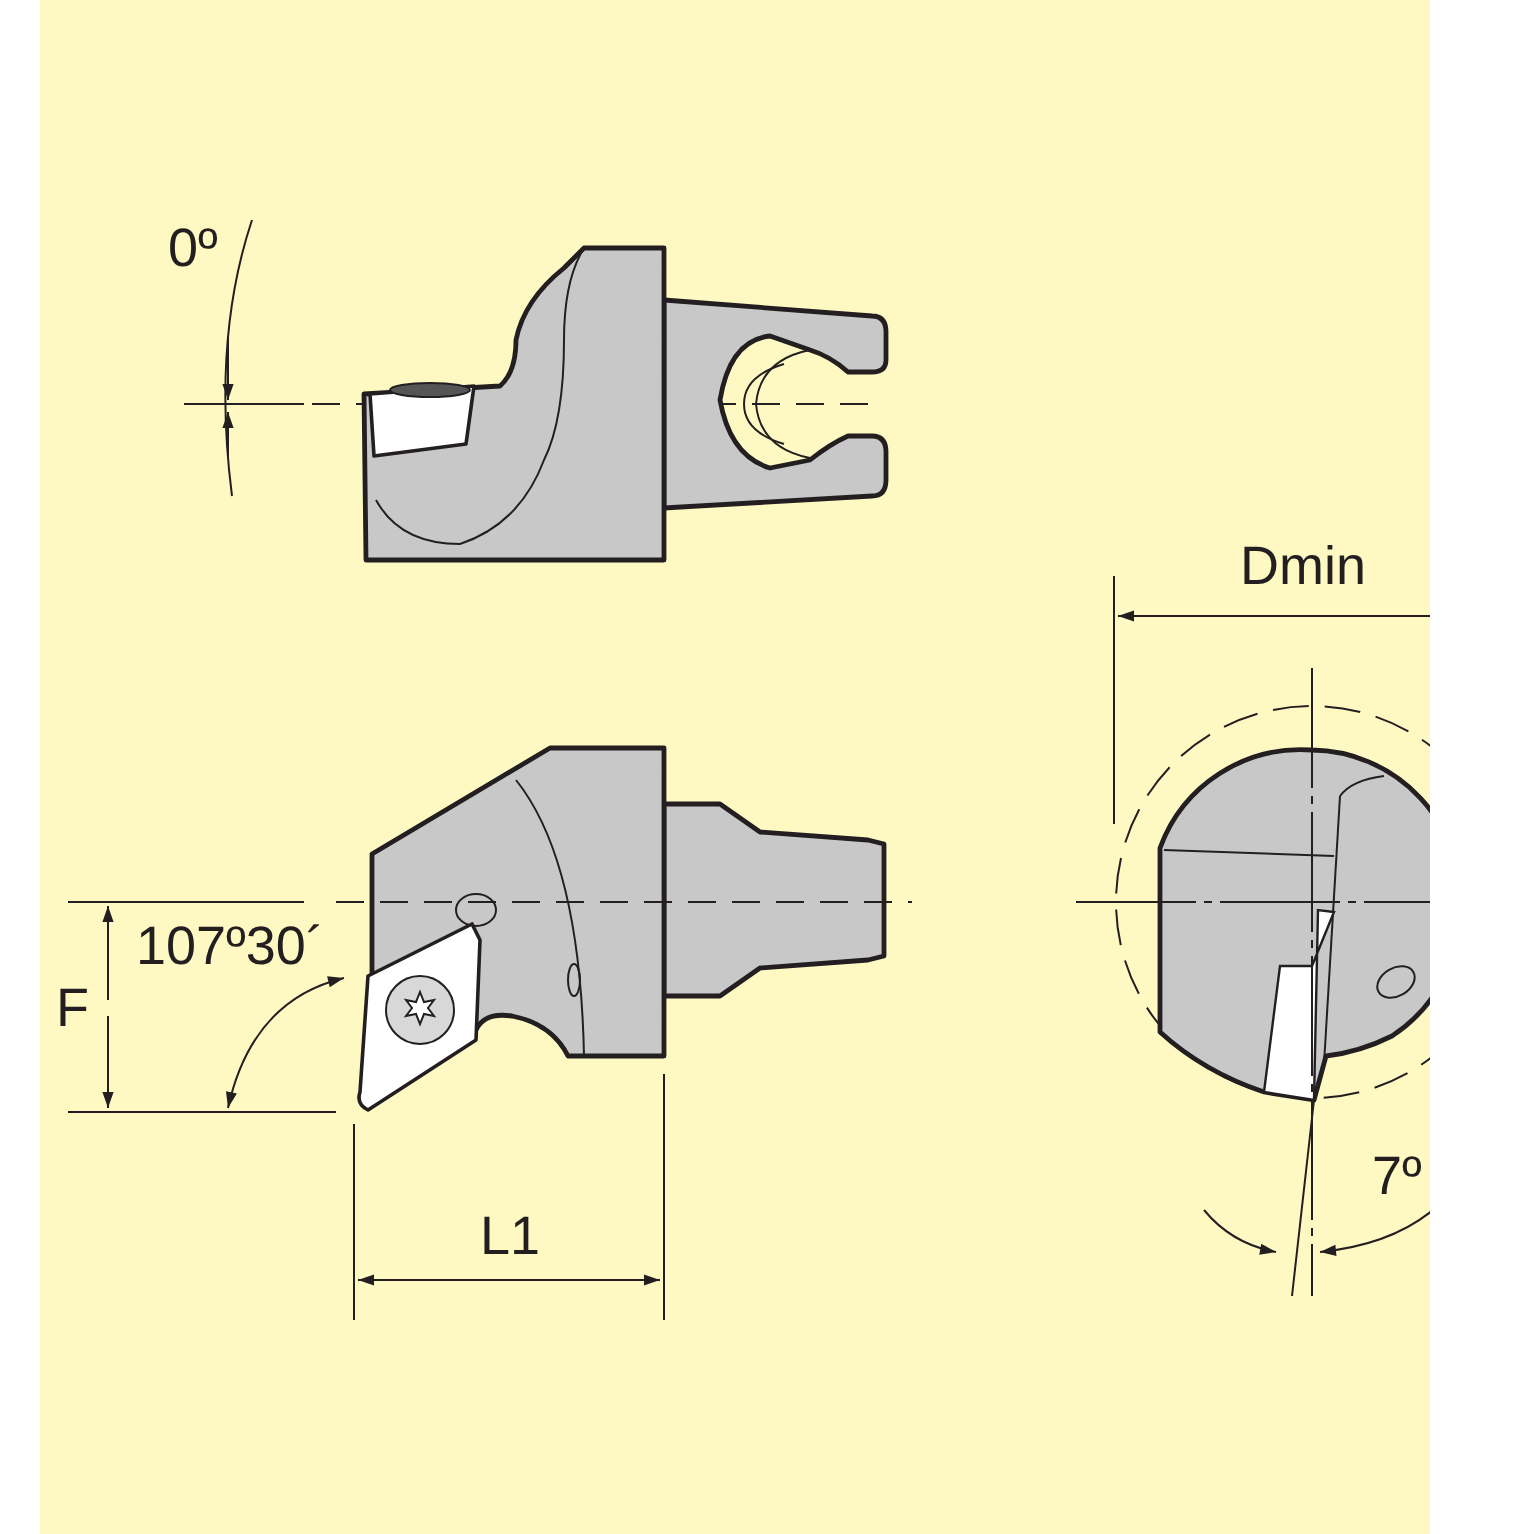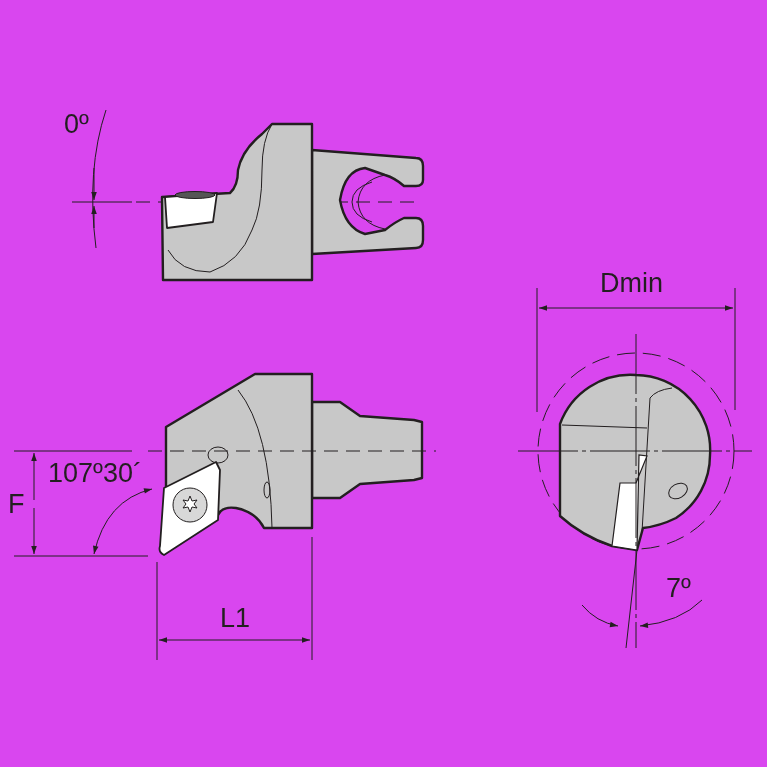--- a/index.html
+++ b/index.html
@@ -1,16 +1,16 @@
 <!DOCTYPE html>
 <html><head>
 <meta charset="utf-8">
 <style>
   html, body { margin: 0; padding: 0; background: #ffffff; }
-  .canvas { position: relative; width: 767px; height: 767px; overflow: hidden; background: #d946ef; }
+  .canvas { position: relative; width: 695px; height: 767px; overflow: hidden; background: #fef9c3; margin-left: 20px; }
   svg { position: absolute; left: 0; top: 0; }
   .lbl { font-family: "Liberation Sans", sans-serif; fill: #231f20; }
   .body { fill: #c8c8c8; stroke: #231f20; stroke-width: 2.4; stroke-linejoin: round; }
   .thin { fill: none; stroke: #231f20; stroke-width: 1; }
   .dash { fill: none; stroke: #231f20; stroke-width: 1; stroke-dasharray: 14 8; }
   .dim { fill: none; stroke: #231f20; stroke-width: 1; }
   .insert { fill: #ffffff; stroke: #231f20; stroke-width: 1.8; stroke-linejoin: round; }
 </style>
 </head>
 <body>

